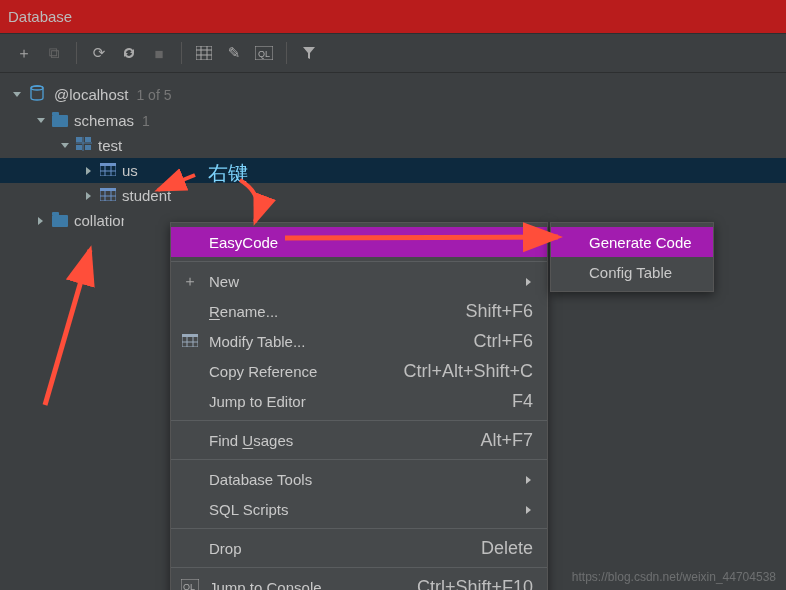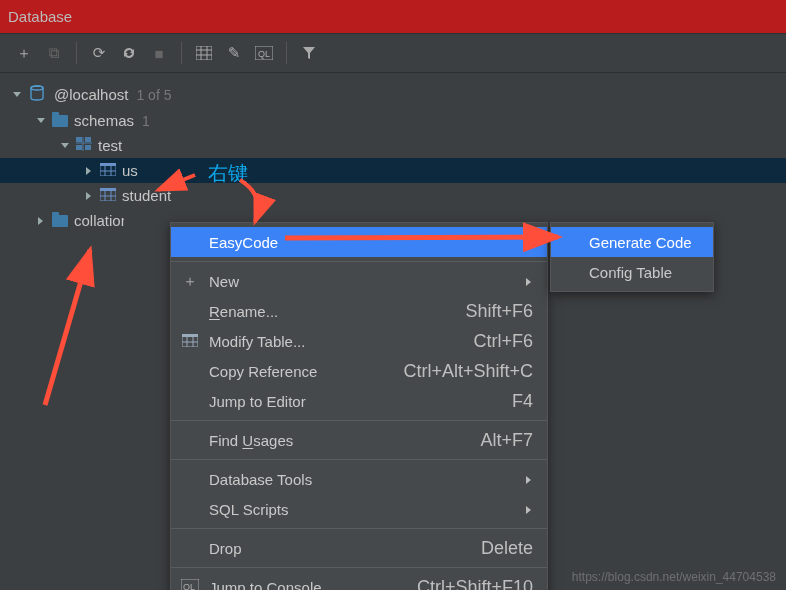--- a/index.html
+++ b/index.html
@@ -84,36 +84,36 @@
   }
   .ctx-item {
     display: flex;
     align-items: center;
     justify-content: space-between;
     height: 30px;
     padding: 0 14px 0 10px;
     cursor: pointer;
     color: #c9c9c9;
   }
-  .ctx-item.hi { background: #3b82f6; color: #fff; }
+  .ctx-item.hi { background: #a21caf; color: #fff; }
   .ctx-item .lead {
     display: flex; align-items: center; gap: 10px;
     min-width: 0;
   }
   .ctx-item .lead .ic { width: 18px; text-align:center; color:#aaa;}
   .ctx-item .short { color: #bfbfbf; font-size: 18px; margin-left: 30px; }
   .ctx-sep { height:1px; background:#5a5d5f; margin:4px 0; }
   .submenu-arrow { margin-left: 30px; }
 
   .und { text-decoration: underline; text-underline-offset: 2px; }
 
   
   .ann-text {
     position:absolute;
-    color:#0ea5e9;
+    color:#7dd3fc;
     font-size:20px;
   }
   .arrow-svg { position:absolute; pointer-events:none; }
 
   .watermark {
     position:absolute; right:10px; bottom:6px;
     font-size:12px; color:rgba(200,200,200,.35);
   }
 </style>
 </head>

